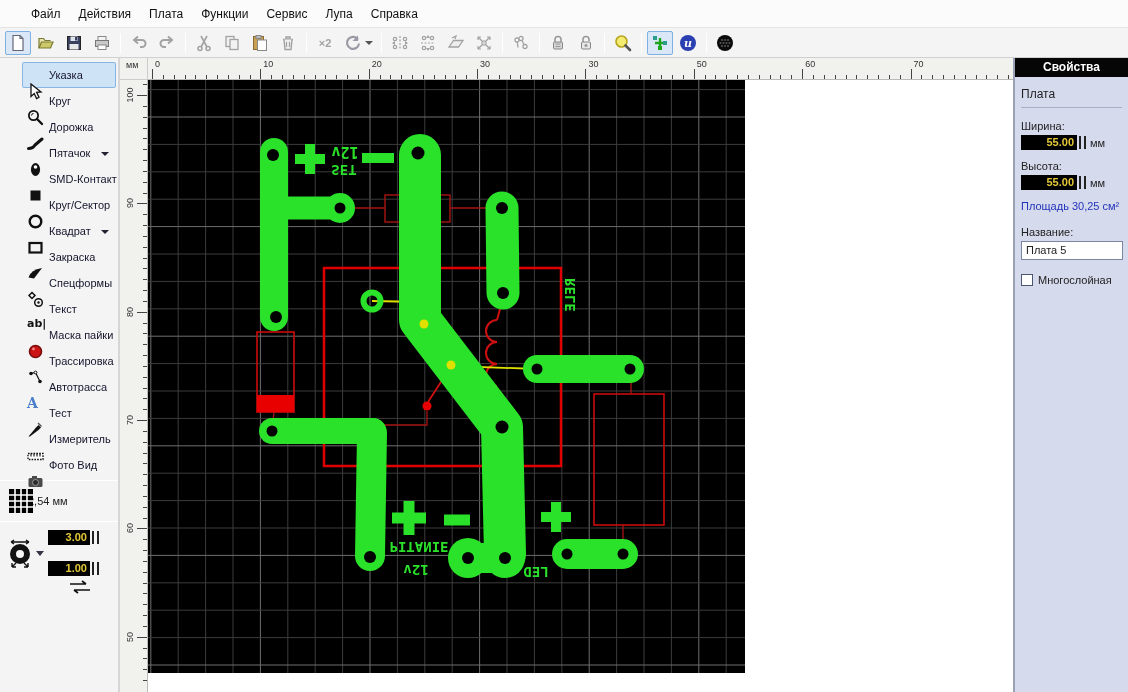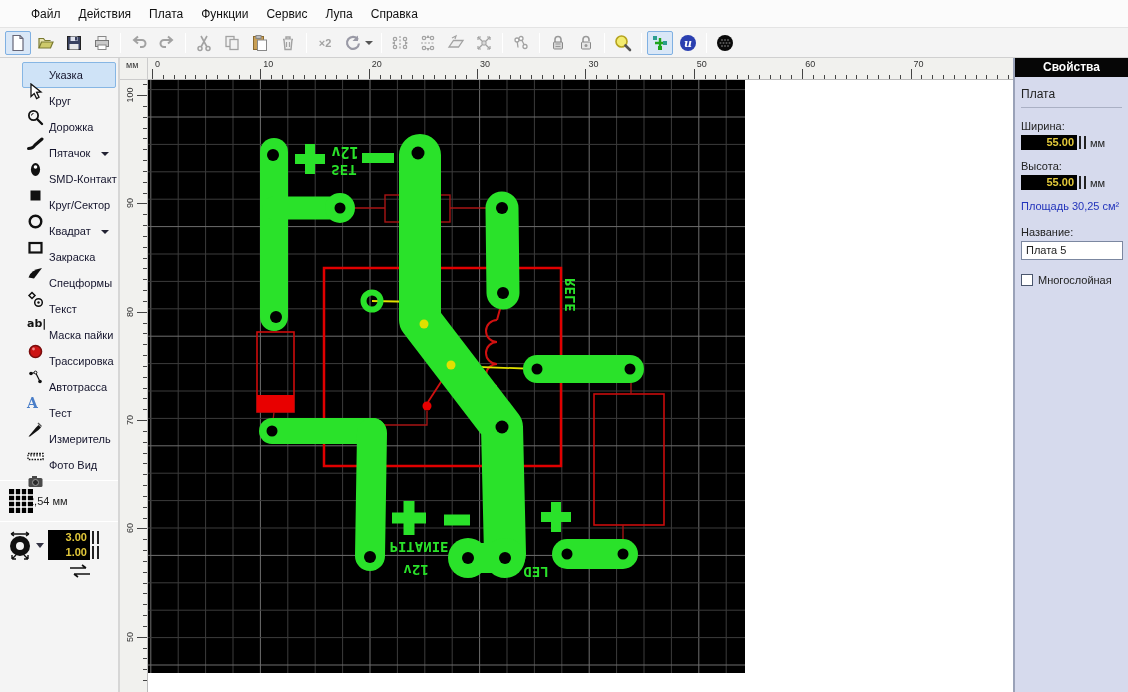--- a/index.html
+++ b/index.html
@@ -36,21 +36,21 @@
   .tool .ddcaret { position:absolute; right:6px; top:11px; width:0; height:0;
     border-left:4px solid transparent; border-right:4px solid transparent; border-top:4px solid #223; }
   .shr { height:1px; background:#d9d9d9; border-bottom:1px solid #fff; margin:2px 0; }
   .gridrow { height:36px; display:flex; align-items:center; padding-left:28px; position:relative; font-size:11px; color:#222; }
   .gridrow .gicon { position:absolute; left:8px; top:5px; }
   .fields { padding:6px 0 0 8px; }
   .frow { display:flex; align-items:center; margin-bottom:4px; }
   .ficon { width:26px; height:30px; flex:none; }
   .fdd { width:0; height:0; border-left:4px solid transparent; border-right:4px solid transparent;
     border-top:5px solid #334; margin:0 4px 0 2px; }
-  .fcol { display:flex; flex-direction:column; gap:0; }
+  .fcol { display:flex; flex-direction:column; gap:16px; }
   .fval { width:42px; height:15px; background:#000; color:#e3c93a; font-size:11px; font-weight:bold;
     text-align:right; padding:1px 3px 0 0; display:block; }
   .spin { width:7px; height:13px; margin-left:2px; border-left:2px solid #222; border-right:2px solid #222; }
   .fpair { display:flex; align-items:center; }
   .swaprow { margin:2px 0 0 58px; }
 
   
   .workspace { width:893px; position:relative; background:#fff; flex:none; }
   .corner { position:absolute; left:0; top:0; width:28px; height:22px; background:#f1f1ee;
     font-size:9px; color:#333; padding:2px 0 0 6px; border-right:1px solid #ccc; border-bottom:1px solid #ccc; }

